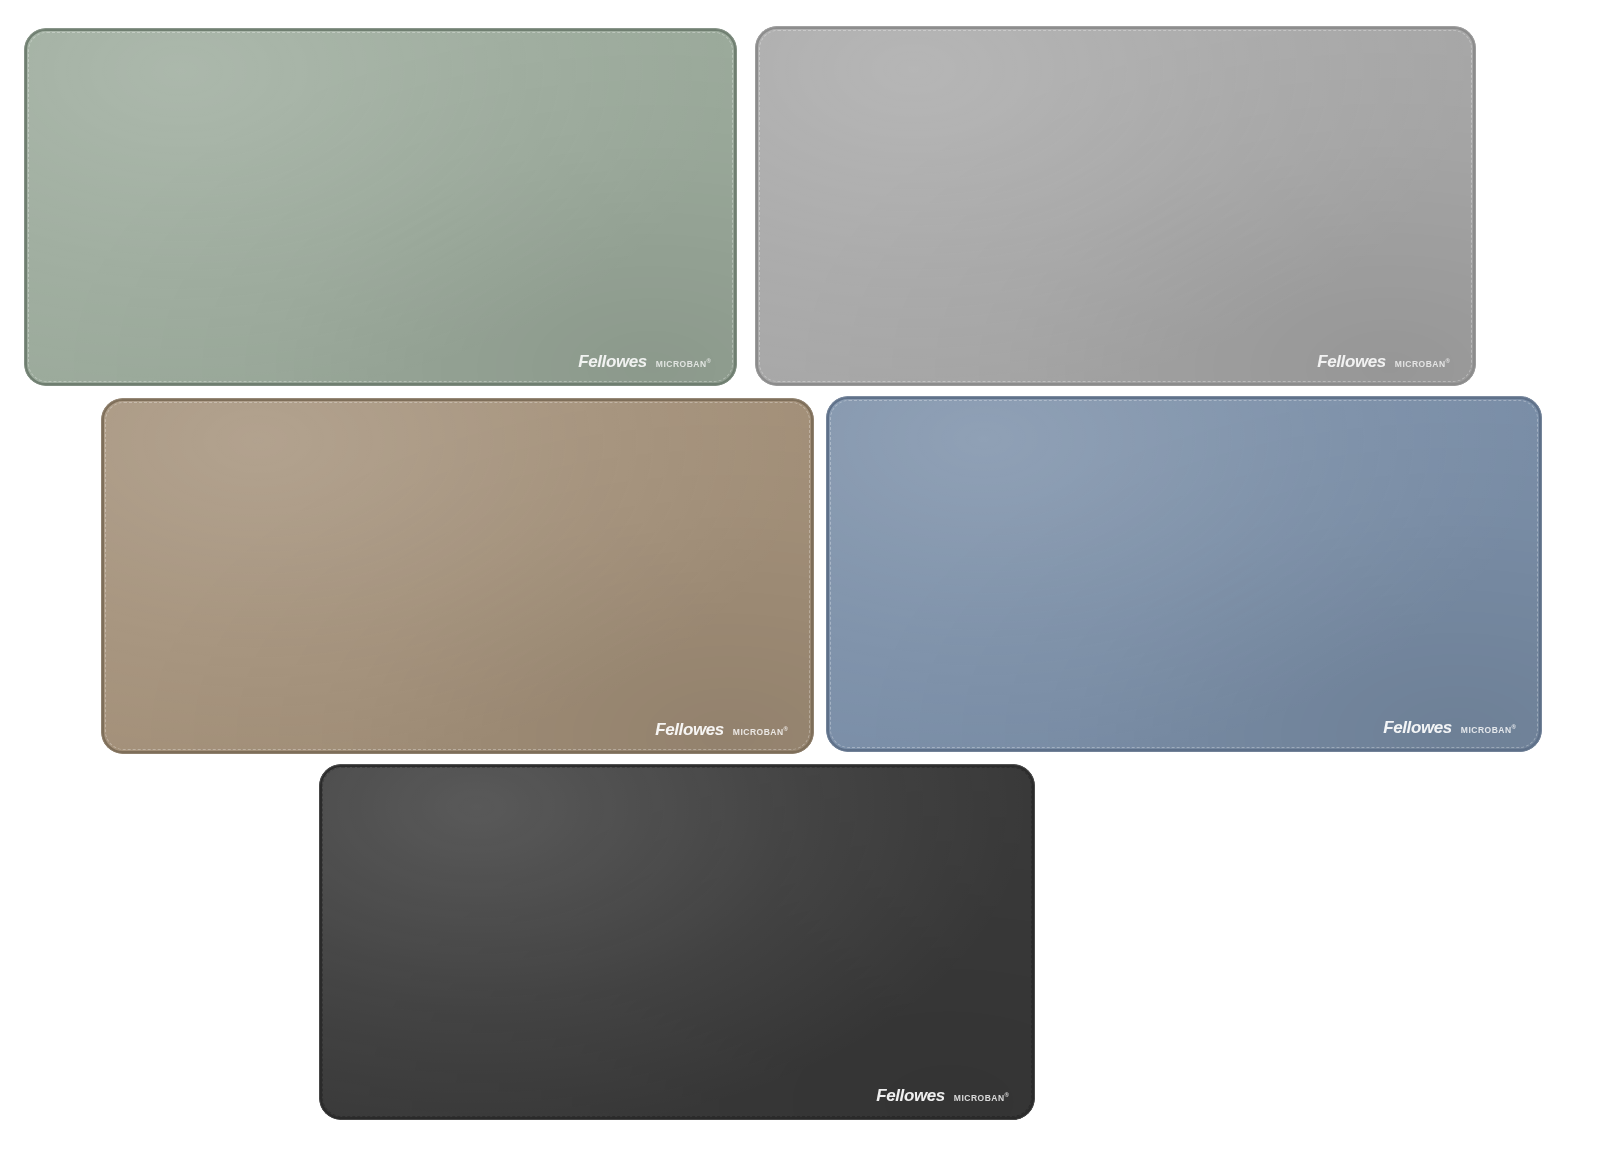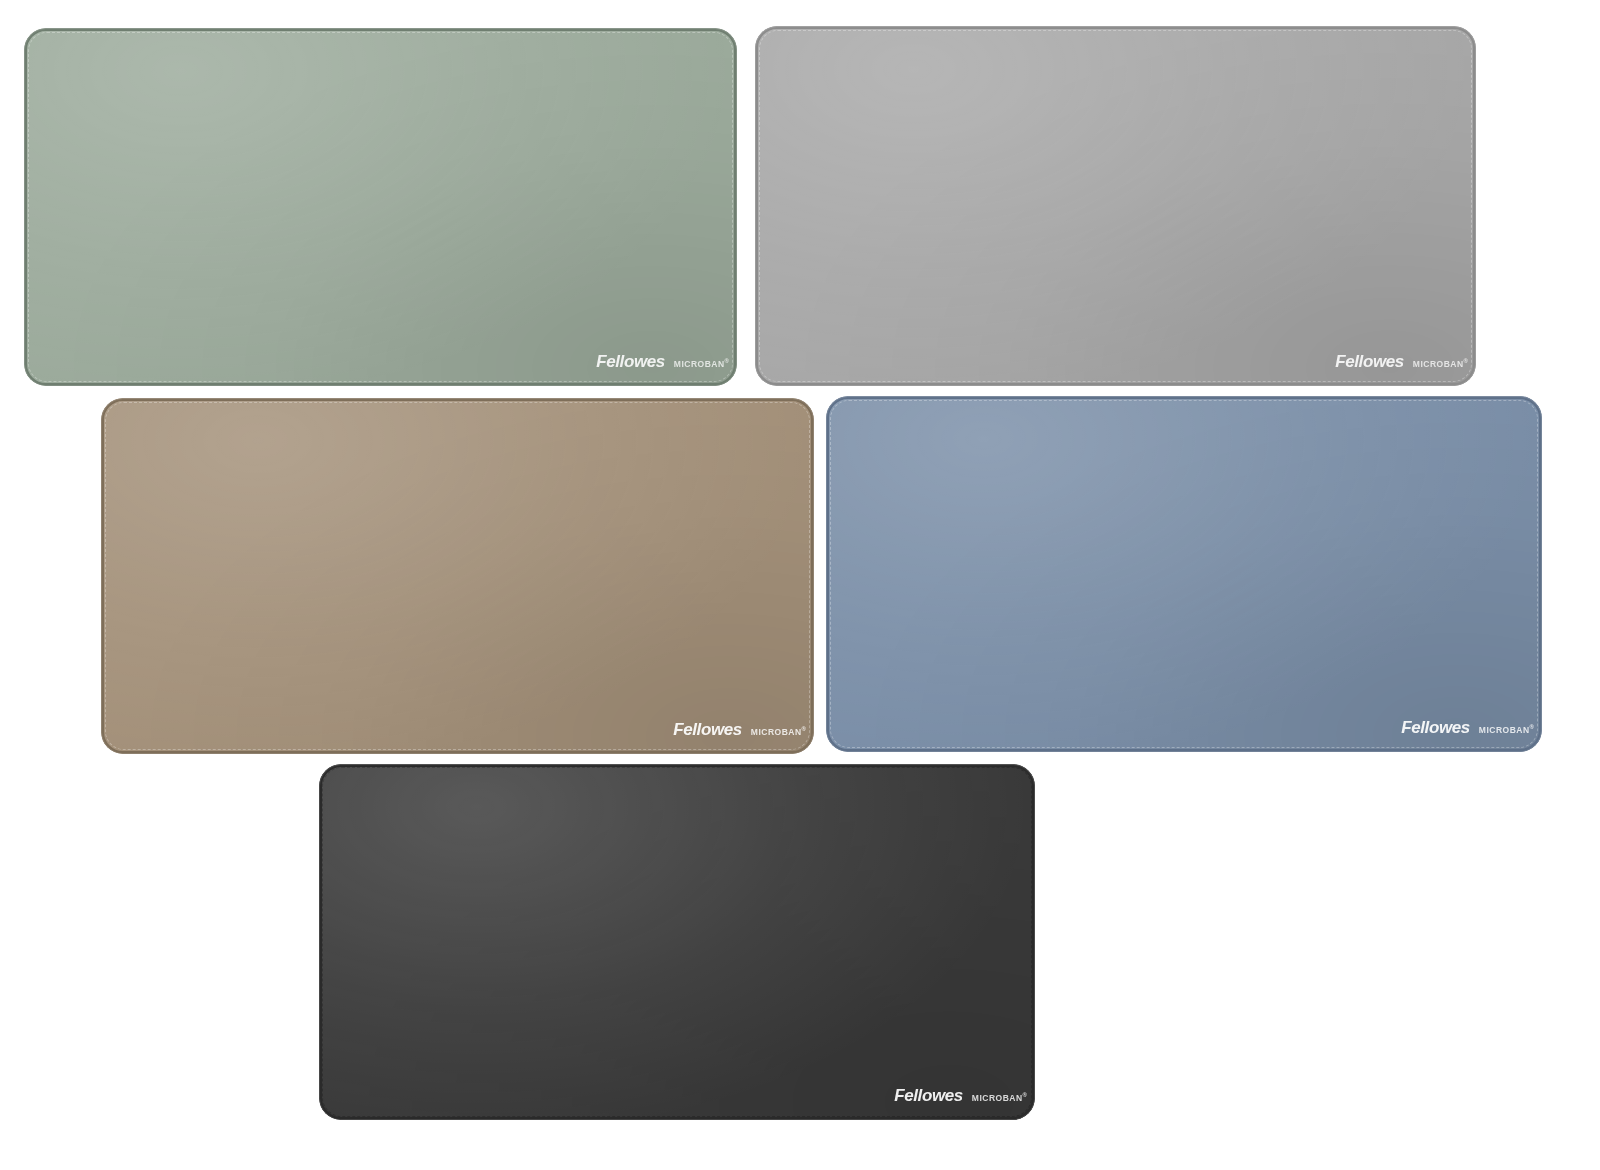--- a/index.html
+++ b/index.html
@@ -66,21 +66,21 @@
     inset: 0;
     border-radius: 22px;
     box-shadow: inset 0 0 0 1px rgba(255,255,255,0.13),
                 inset 0 1px 2px rgba(255,255,255,0.10);
     pointer-events: none;
   }
 
   
   .brand {
     position: absolute;
-    right: 8px;
+    right: 26px;
     bottom: 16px;
     display: flex;
     align-items: baseline;
     gap: 9px;
     pointer-events: none;
     opacity: 0.92;
   }
   .brand-name {
     font-family: "Liberation Sans", sans-serif;
     font-weight: bold;

